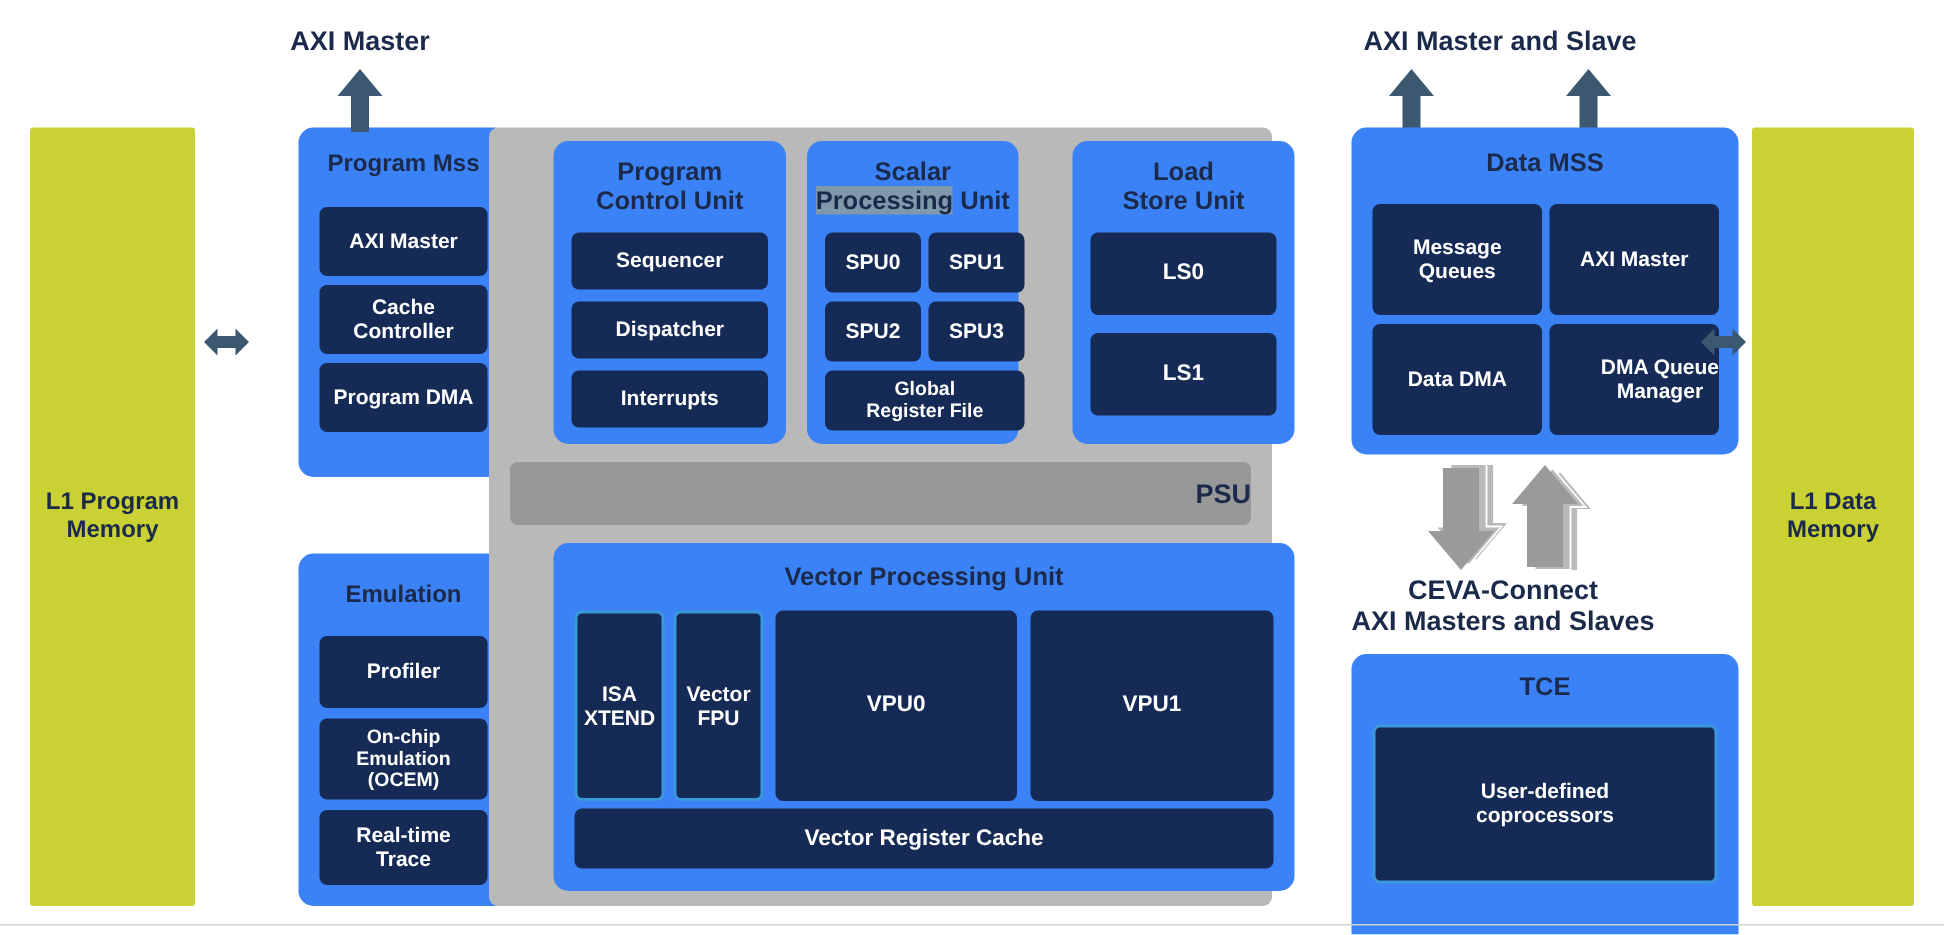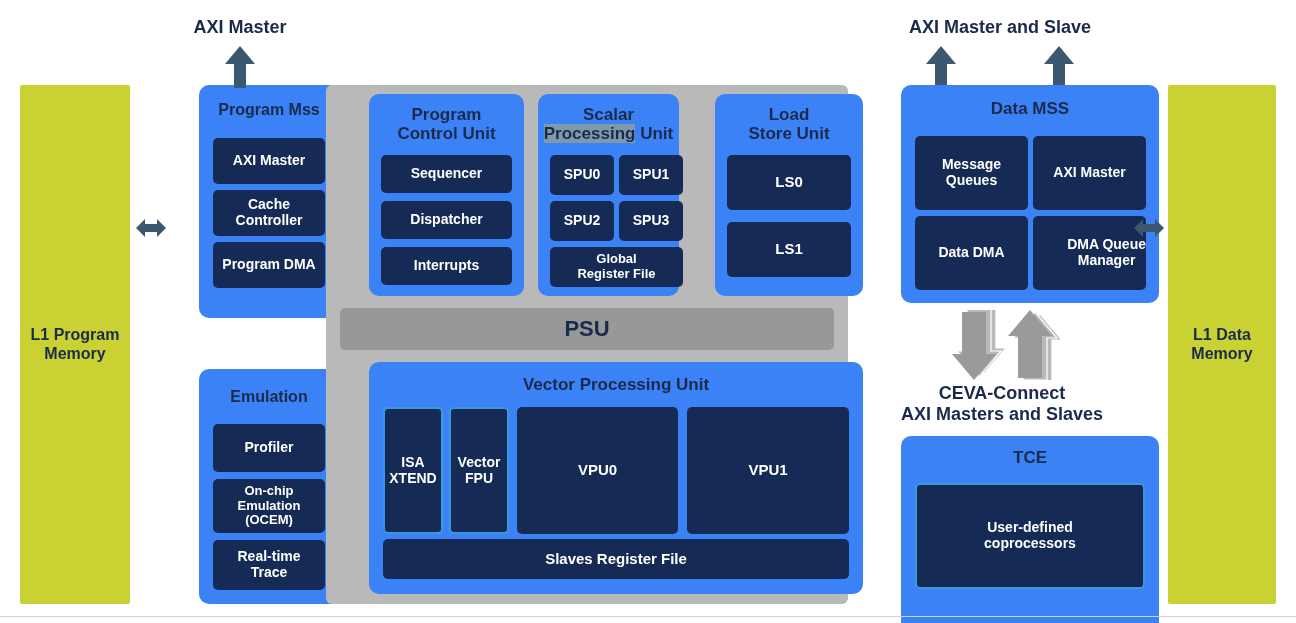--- a/index.html
+++ b/index.html
@@ -72,24 +72,24 @@
   .navy.sm  { font-size: 13px; }
   .navy.md  { font-size: 14px; }
   .navy.lg  { font-size: 15px; }
   .navy.outline { border: 2px solid #3a9ad9; }
 
   .psu {
     background: #989898;
     border-radius: 5px;
     display: flex;
     align-items: center;
-    justify-content: center;
-    color: #1b2a4a;
-    font-weight: bold;
-    font-size: 22px;
+    justify-content: flex-end;
+    color: #1b2a4a;
+    font-weight: bold;
+    font-size: 18px;
   }
 
   
   .caption {
     position: absolute;
     text-align: center;
     color: #1b2a4a;
     font-weight: bold;
     font-size: 18px;
     line-height: 1.18;
@@ -218,21 +218,21 @@
       <span style="white-space:pre-line;">ISA
 XTEND</span>
     </div>
     <div class="abs navy lg" style="left:148px; top:45px; width:161px; height:127px;">
       <span style="white-space:pre-line;">VPU0</span>
     </div>
     <div class="abs navy lg" style="left:318px; top:45px; width:162px; height:127px;">
       <span style="white-space:pre-line;">VPU1</span>
     </div>
     <div class="abs navy lg" style="left:14px; top:177px; width:466px; height:40px;">
-      <span style="white-space:pre-line;">Slaves Register File</span>
+      <span style="white-space:pre-line;">Vector Register Cache</span>
     </div>
   </div>
 
   <div class="caption" style="left:860px; top:17px; width:280px;">AXI Master and Slave</div>
 
   <svg class="arrow-svg" style="left:925px; top:46px;" width="32" height="42" viewBox="0 0 32 42">
     <path d="M16 0 L31 18 L22 18 L22 42 L10 42 L10 18 L1 18 Z" fill="#3c5871"></path>
   </svg>
   <svg class="arrow-svg" style="left:1043px; top:46px;" width="32" height="42" viewBox="0 0 32 42">
     <path d="M16 0 L31 18 L22 18 L22 42 L10 42 L10 18 L1 18 Z" fill="#3c5871"></path>

